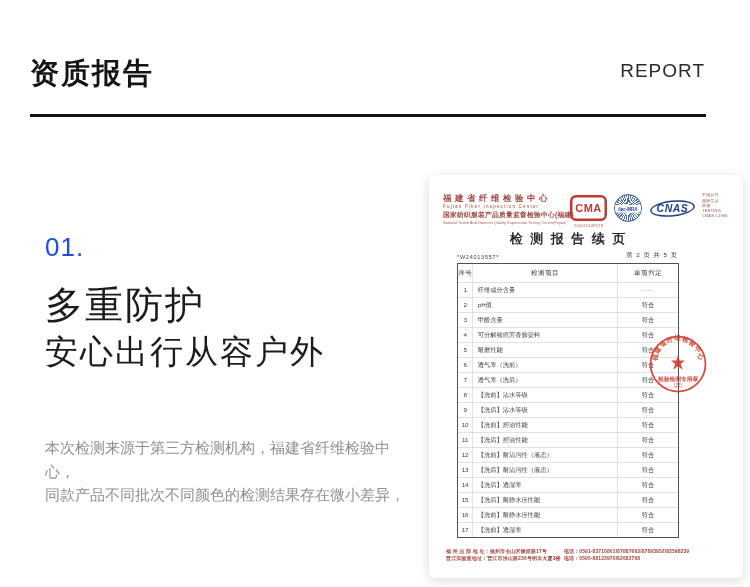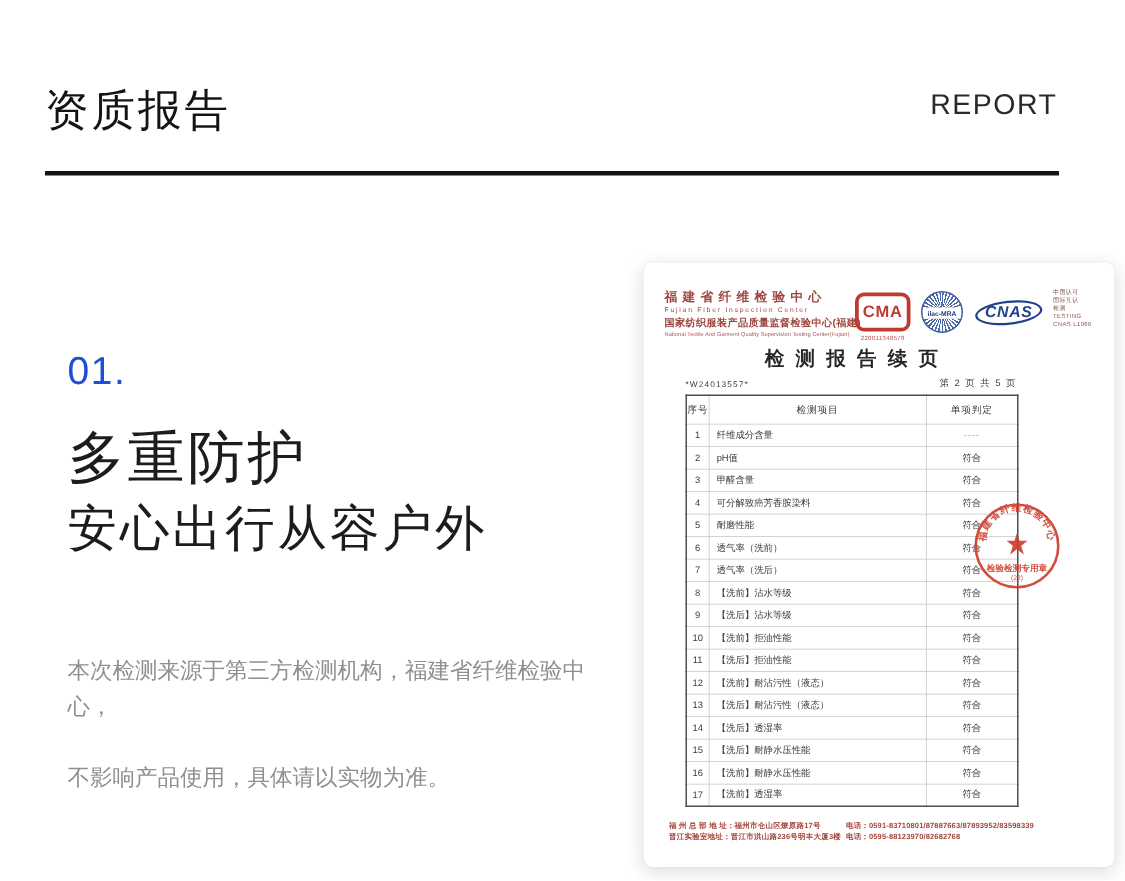--- a/index.html
+++ b/index.html
@@ -4,21 +4,21 @@
 <style>
   * { margin:0; padding:0; box-sizing:border-box; }
   html,body { background:#ffffff; }
   body {
     width:750px; height:587px; position:relative; overflow:hidden;
     font-family:"Liberation Sans","DejaVu Sans",sans-serif; color:#1d1d1d;
   }
   .abs { position:absolute; }
 
   
-  .sec-title { left:30px; top:54px; font-size:29px; font-weight:normal; letter-spacing:2px; color:#141414; }
+  .sec-title { left:30px; top:54px; font-size:29px; font-weight:bold; letter-spacing:2px; color:#141414; }
   .sec-sub   { top:60px; right:45px; font-size:19px; letter-spacing:1px; color:#2a2a2a; }
   .sec-rule  { left:30px; top:114px; width:676px; height:3px; background:#141414; }
 
   
   .intro-index { left:45px; top:232px; font-size:26px; color:#1d4ed8; letter-spacing:1px; }
   .intro-h1 { left:45px; top:280px; font-size:38px; color:#1c1c1c; letter-spacing:2px; }
   .intro-h2 { left:45px; top:330px; font-size:33px; color:#1c1c1c; letter-spacing:2px; }
   .intro-p  { left:45px; top:436px; width:360px; font-size:15px; line-height:23.5px; color:#8f8f8f; }
 
   
@@ -84,22 +84,21 @@
 
 <div class="abs sec-title">资质报告</div>
 <div class="abs sec-sub">REPORT</div>
 <div class="abs sec-rule"></div>
 
 <div class="abs intro-index">01.</div>
 <div class="abs intro-h1">多重防护</div>
 <div class="abs intro-h2">安心出行从容户外</div>
 <div class="abs intro-p">
   <span>本次检测来源于第三方检测机构，福建省纤维检验中心，</span><br>
-  <br>
-  <span>不影响产品使用，具体请以实物为准。</span>
+  <span>同款产品不同批次不同颜色的检测结果存在微小差异，</span><br>
 </div>
 
 <div class="abs paper-scale">
   <div class="paper">
 
     <div class="abs inst">
       <div class="l1">福建省纤维检验中心</div>
       <div class="l2">Fujian Fiber Inspection Center</div>
       <div class="l3">国家纺织服装产品质量监督检验中心(福建)</div>
       <div class="l4">National Textile And Garment Quality Supervision Testing Center(Fujian)</div>

